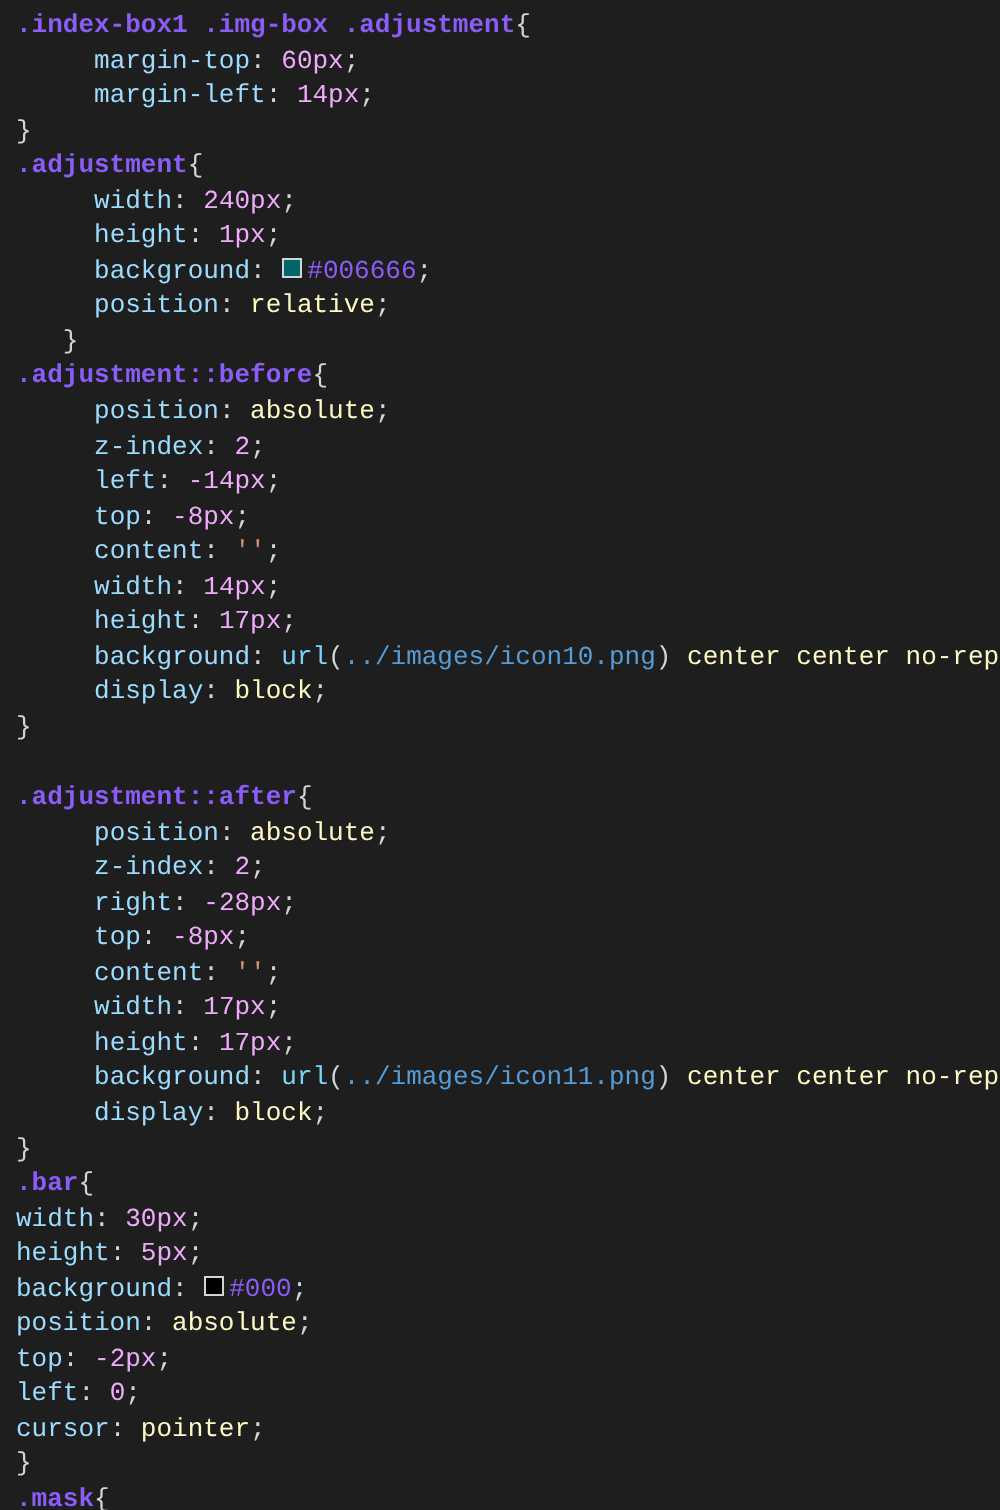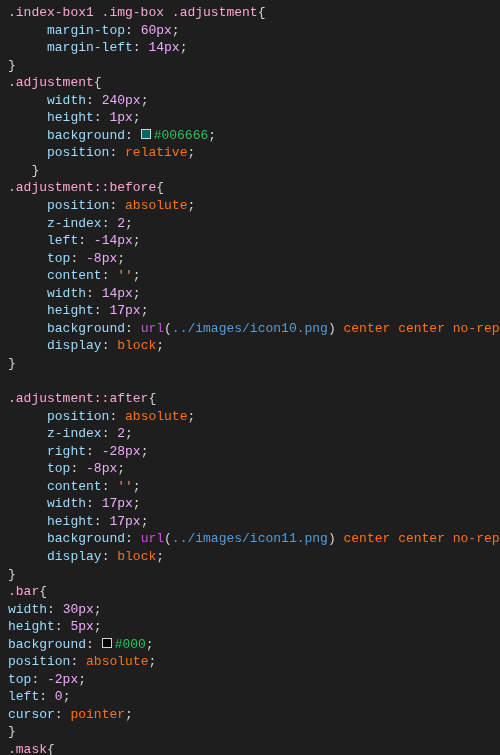--- a/index.html
+++ b/index.html
@@ -10,29 +10,29 @@
     line-height: 1.35;
     width: 500px;
     height: 755px;
     overflow: hidden;
   }
   .editor {
     padding: 4px 0 4px 8px;
     white-space: pre;
   }
   .line { display: block; }
-  .sel    { color: #f9a8d4; }
+  .sel    { color: #8b5cf6; font-weight: bold; }
   .prop   { color: #9cdcfe; }
   .punc   { color: #d4d4d4; }
   .num    { color: #f0abfc; }
   .str    { color: #ce9178; }
-  .kw     { color: #f97316; }
+  .kw     { color: #fef9c3; }
   .url    { color: #569cd6; }
-  .fn     { color: #d946ef; }
-  .hex    { color: #22c55e; text-align: center; }
+  .fn     { color: #7dd3fc; }
+  .hex    { color: #8b5cf6; text-align: center; }
   .swatch {
     display: inline-block;
     width: 10px;
     height: 10px;
     border: 1px solid #d4d4d4;
     vertical-align: middle;
     margin-right: 3px;
     margin-top: -2px;
   }
 </style>

